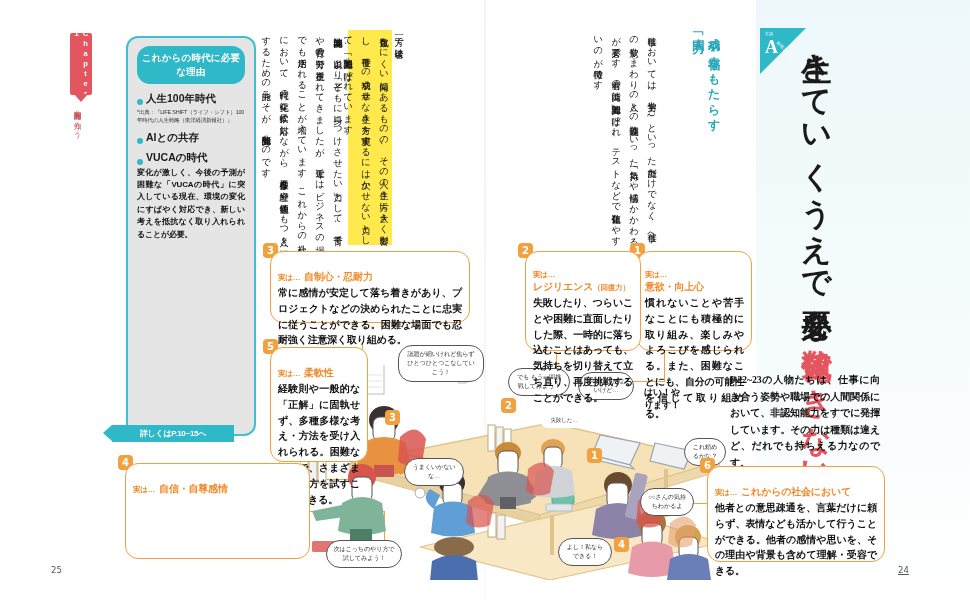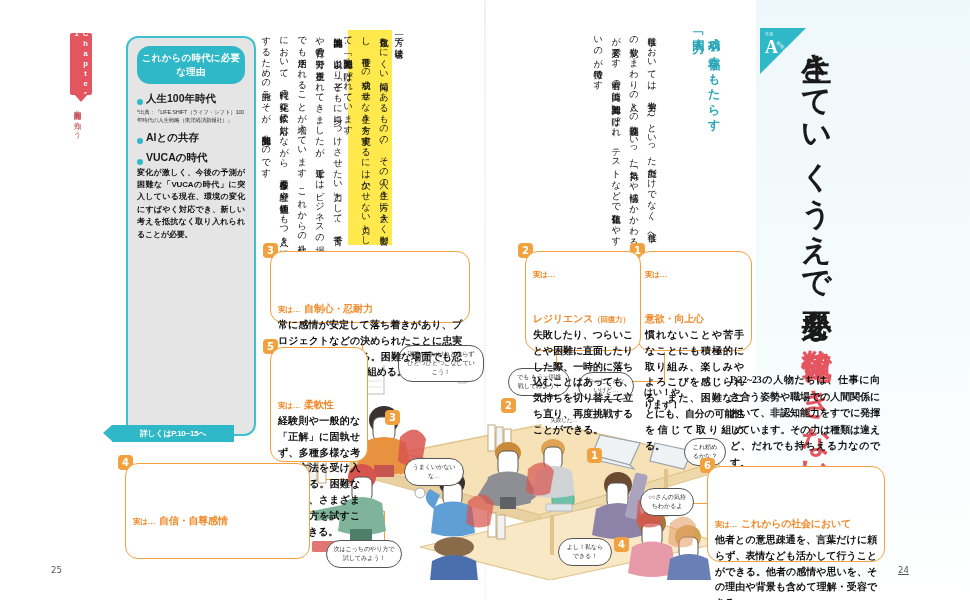--- a/index.html
+++ b/index.html
@@ -133,21 +133,21 @@
 
   
   .card{
     position:absolute; border:1.6px solid #f2a13f; border-radius:13px;
     background:#fff; padding:18px 7px;
   }
   .card .kicker{
     font-size:7.5px; color:#f08a2a; font-weight:bold; letter-spacing:-.2px;
   }
   .card .ttl{
-    font-size:10px; color:#f08a2a; font-weight:bold; letter-spacing:-.2px;margin-top:32px;
+    font-size:10px; color:#f08a2a; font-weight:bold; letter-spacing:-.2px;
   }
   .card .ttl .sm{ font-size:7.5px; }
   .card .bdy{
     font-size:10px; line-height:1.58; color:#111; font-weight:bold;
     text-align:justify; letter-spacing:-.2px; margin-top:1px;
   }
   .card .inline-head{ display:flex; gap:4px; align-items:baseline; flex-wrap:wrap; }
 
   .numbadge{
     position:absolute; width:15px; height:15px; border-radius:4px;

